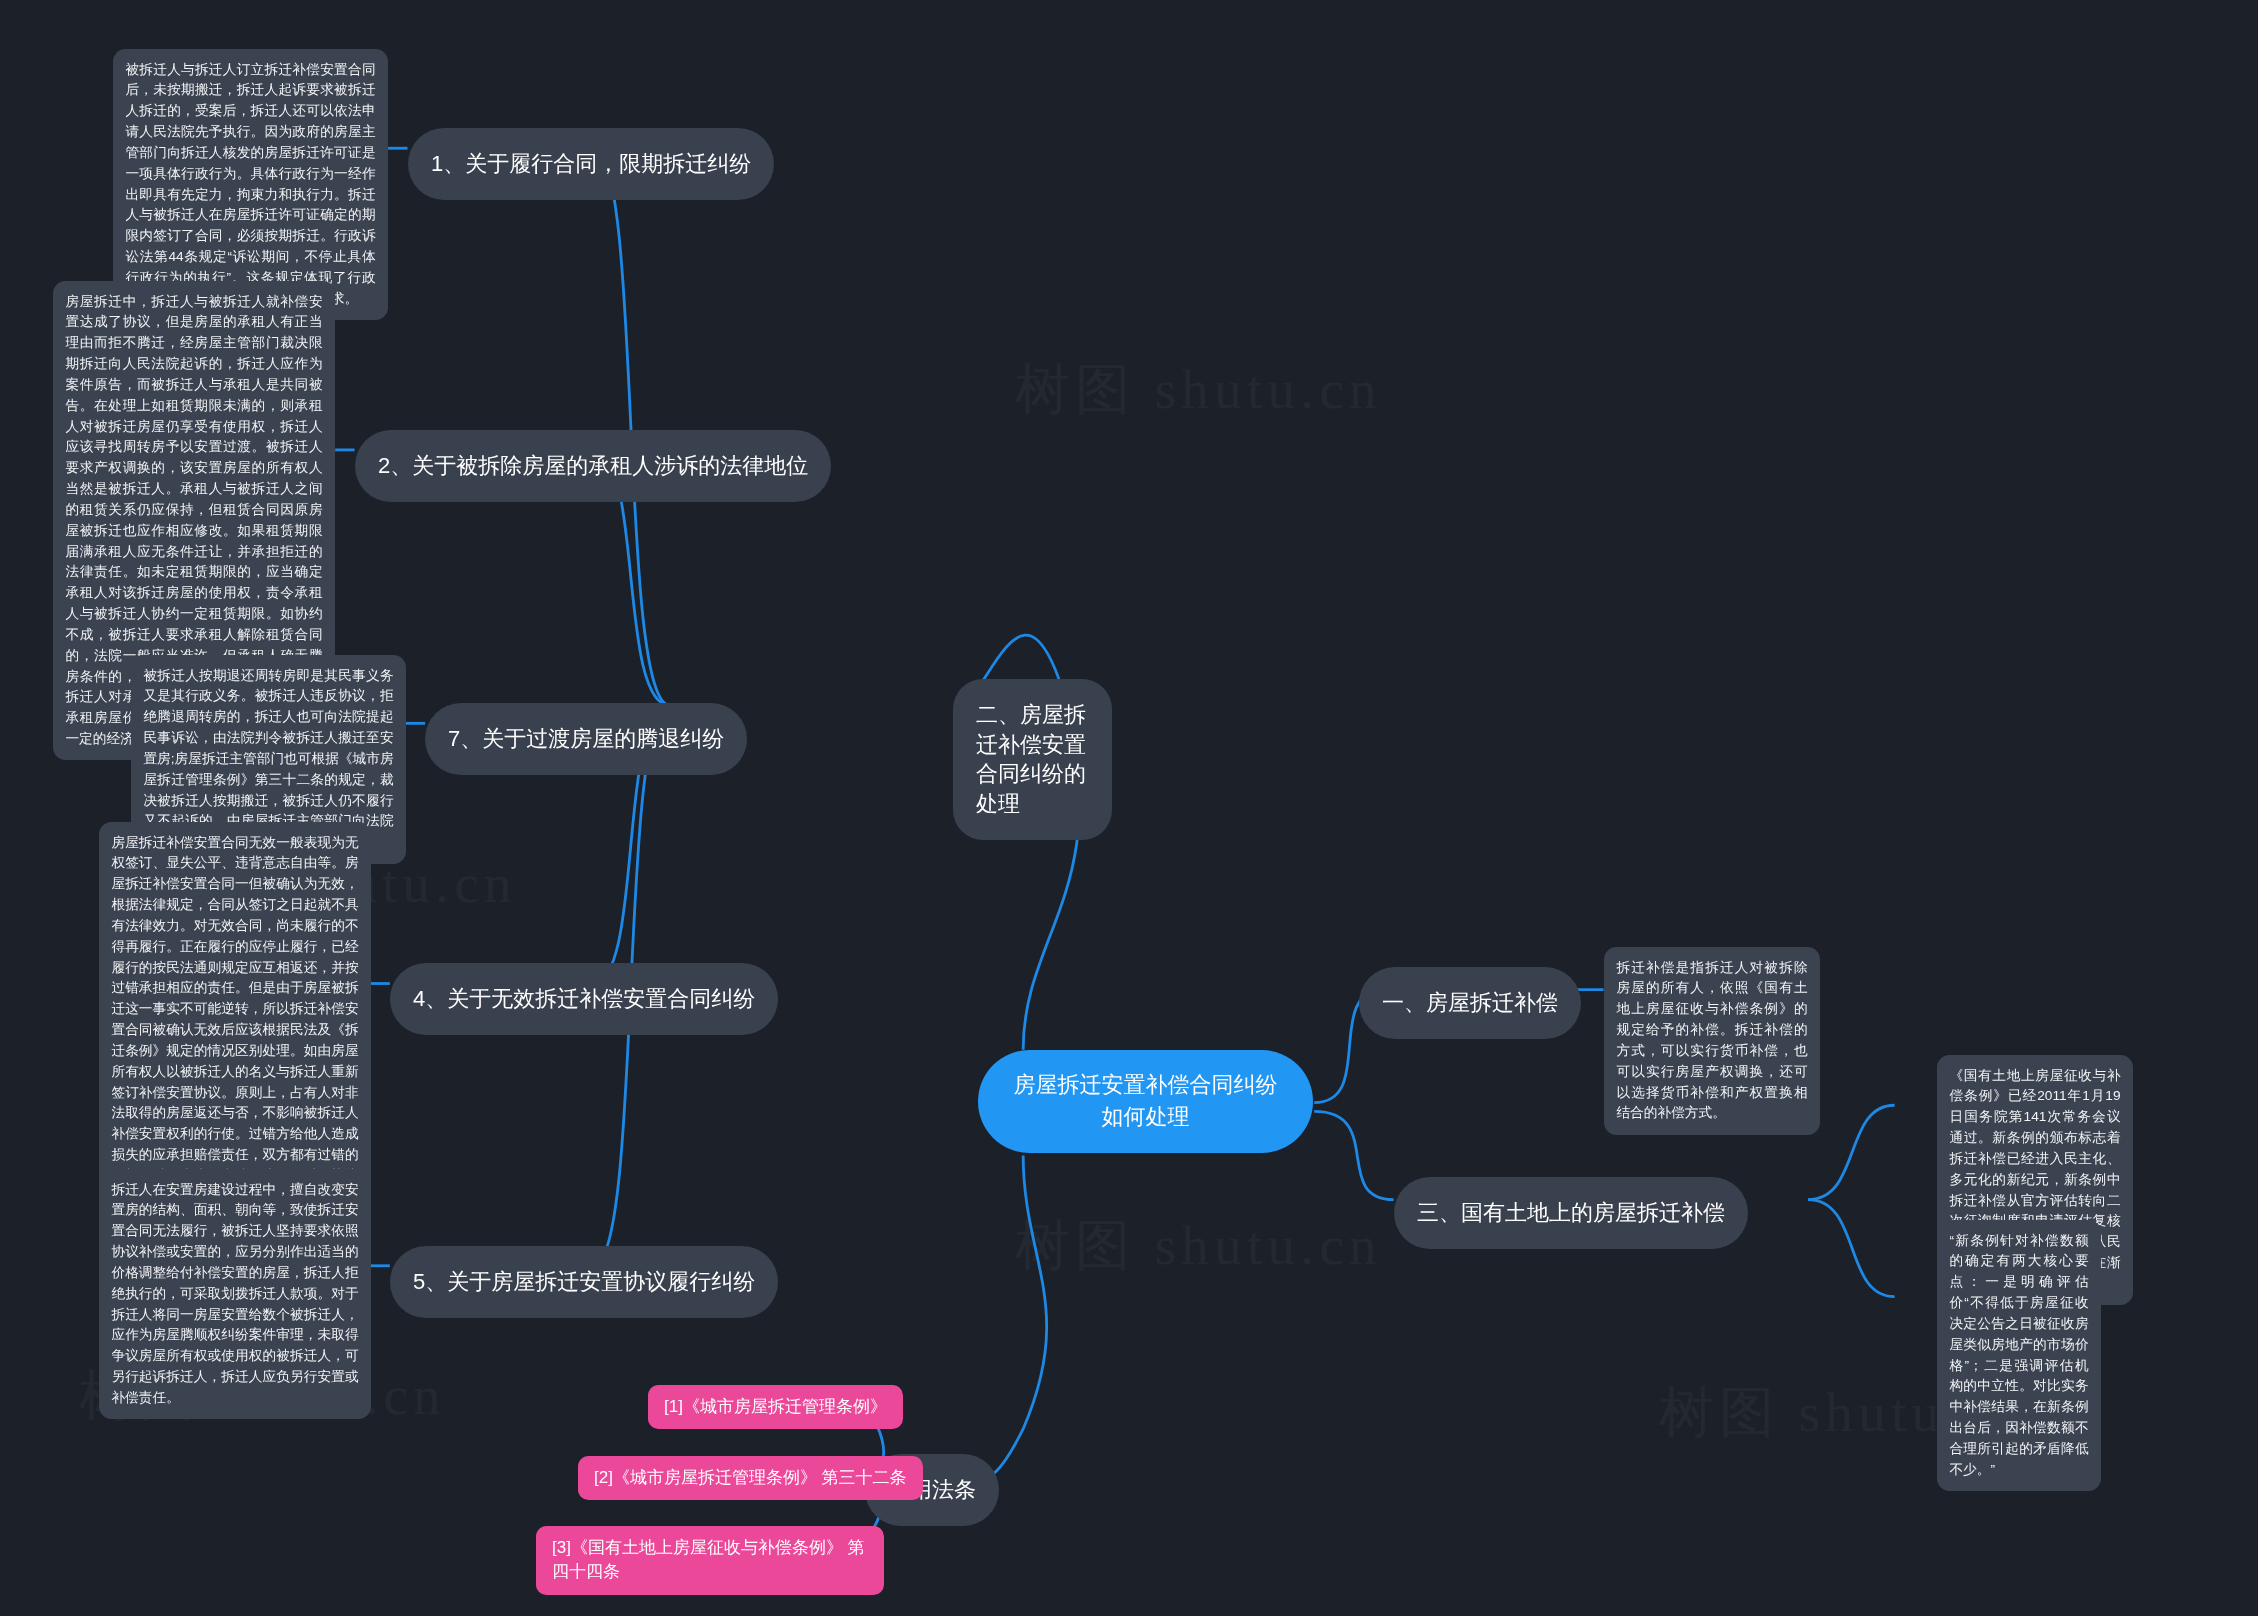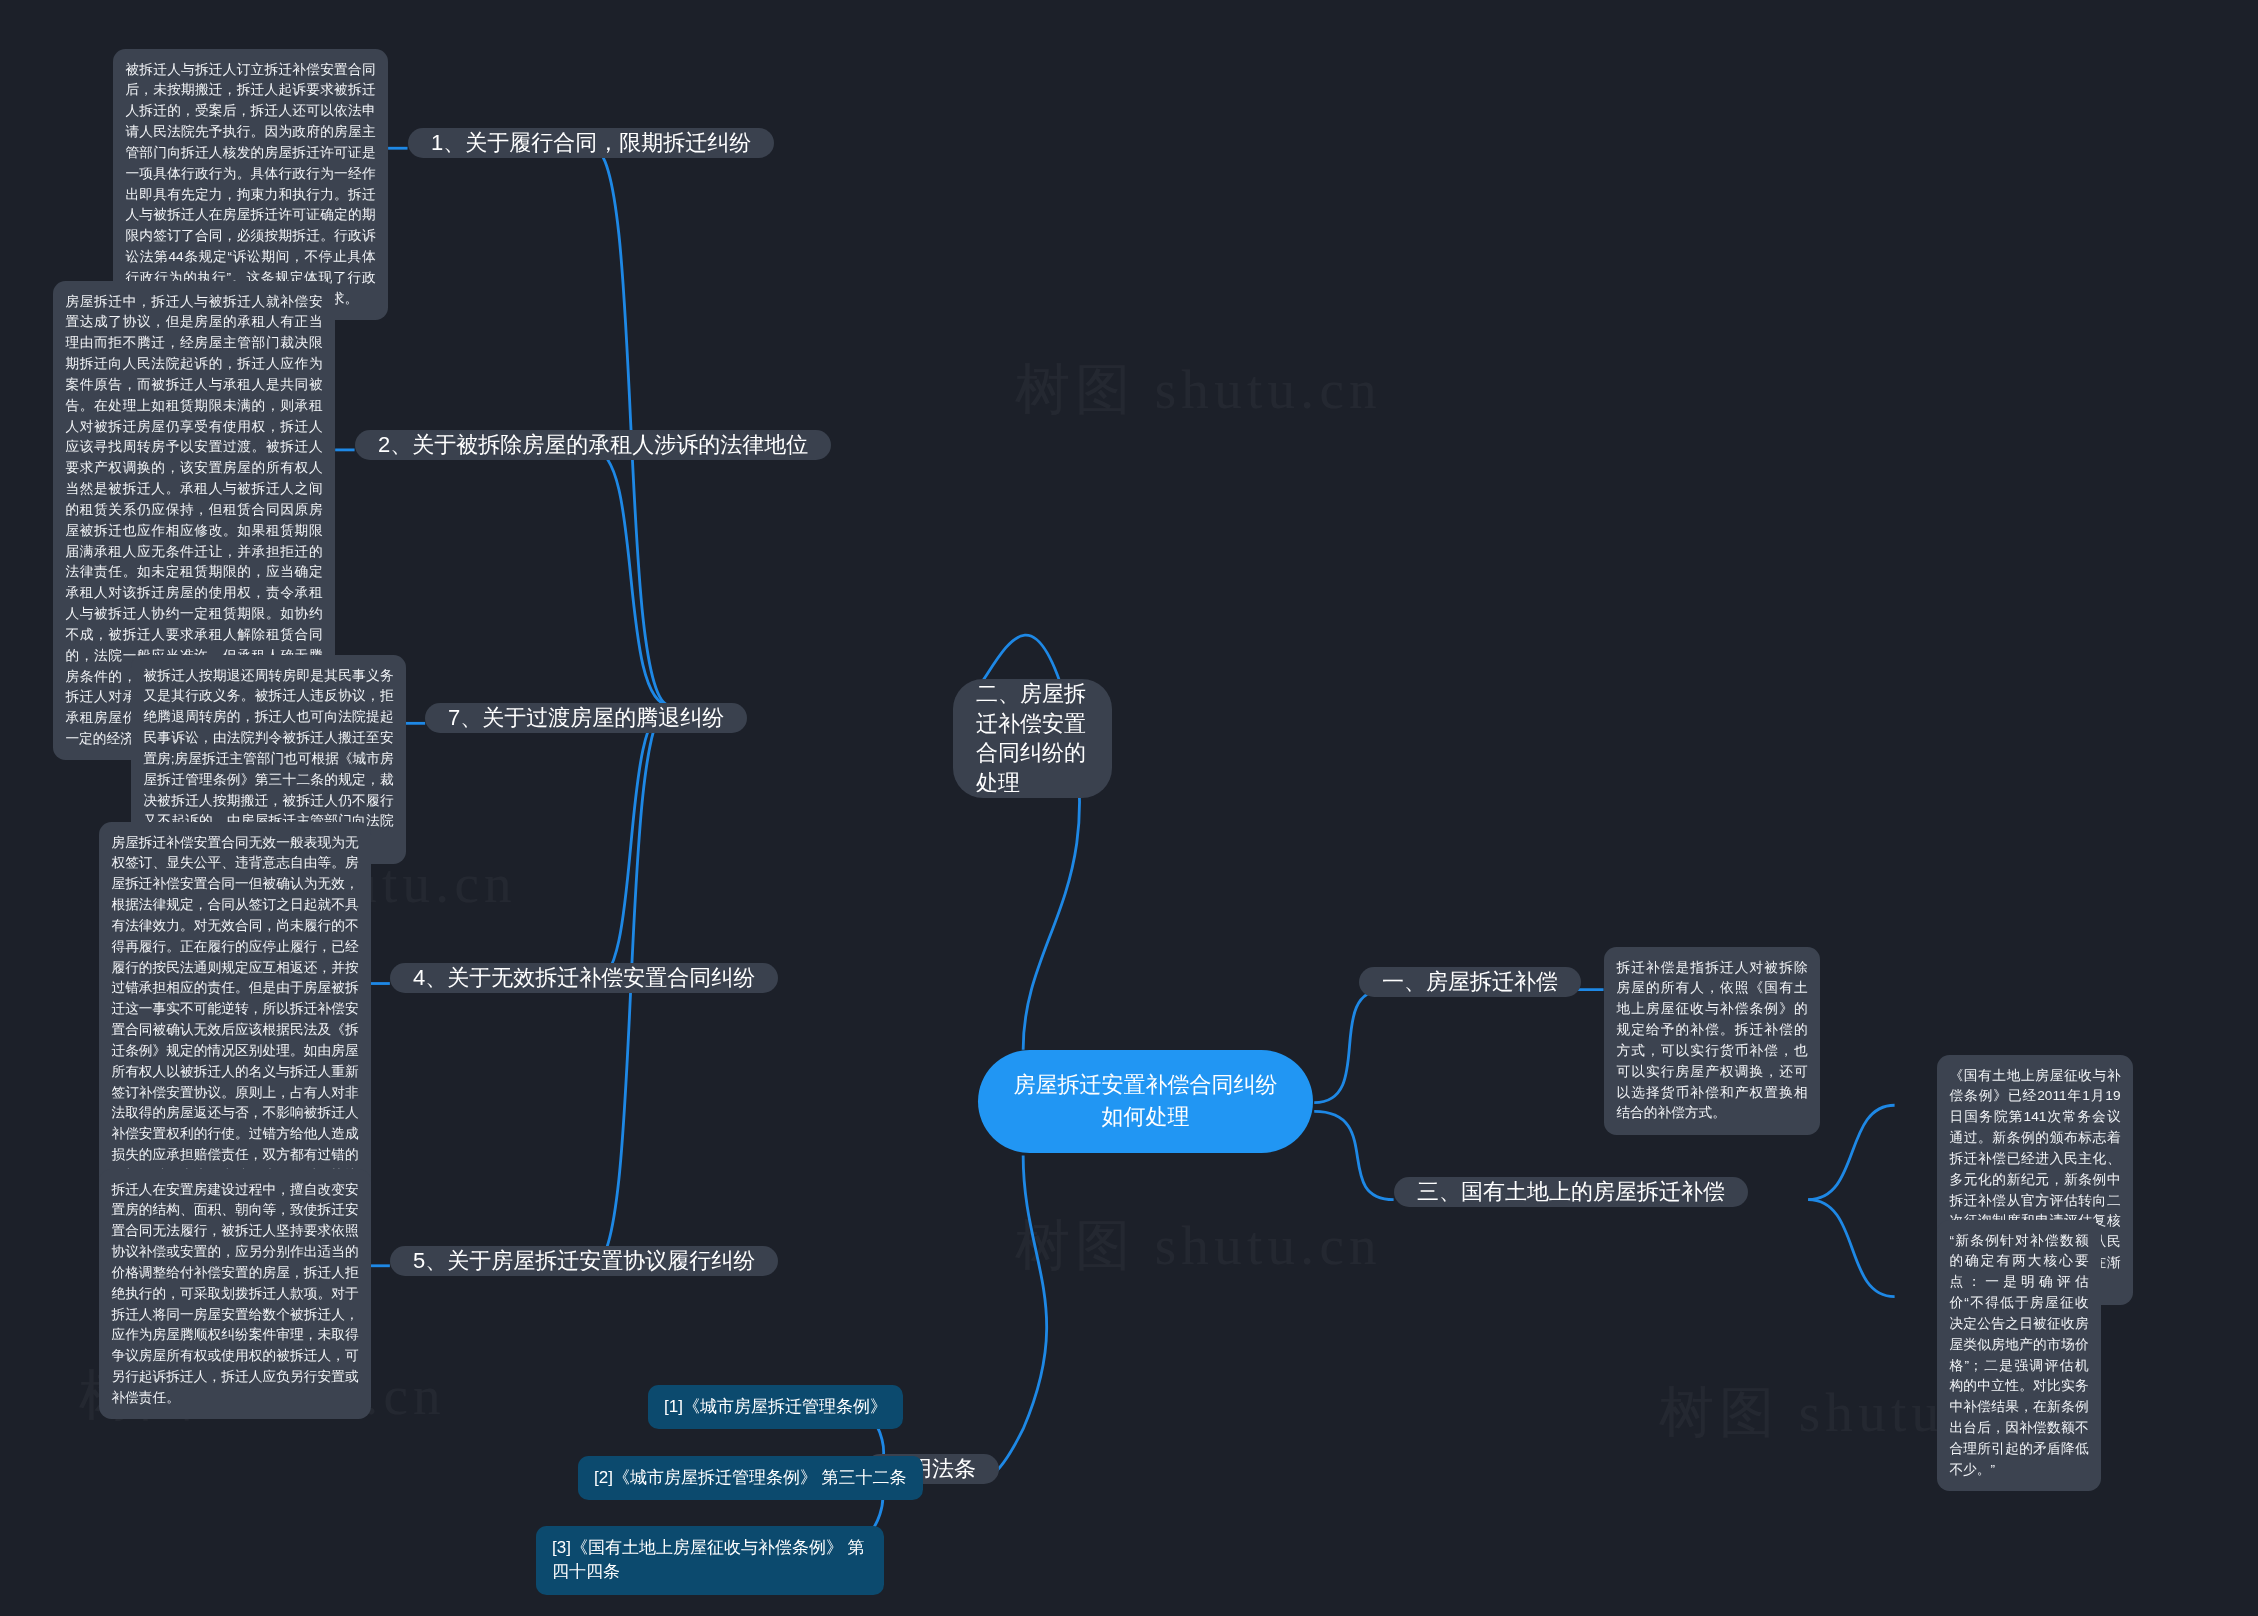--- a/index.html
+++ b/index.html
@@ -21,21 +21,21 @@
     user-select: none; pointer-events: none;
   }
 
   
   .node { position: absolute; }
 
   .pill {
     background: #3a414e;
     color: #ffffff;
     border-radius: 881px;
-    padding: 0 23px;
+    padding: 21px 23px;
     font-size: 22px;
     line-height: 1.35;
     white-space: nowrap;
     display: flex; align-items: center; justify-content: center;
   }
   .pill.multiline { white-space: normal; border-radius: 30px; text-align: left; }
 
   .root {
     background: #2196f3;
     color: #ffffff;
@@ -52,21 +52,21 @@
     color: #f2f4f7;
     border-radius: 12.4px;
     padding: 10.6px 12.4px;
     font-size: 13.7px;
     line-height: 1.52;
     text-align: justify;
     text-justify: inter-character;
   }
 
   .ref {
-    background: #0c4a6e;
+    background: #ec4899;
     color: #ffffff;
     border-radius: 10.6px;
     padding: 9.7px 16px;
     font-size: 17px;
     line-height: 1.45;
   }
 </style>
 </head>
 <body>
 

